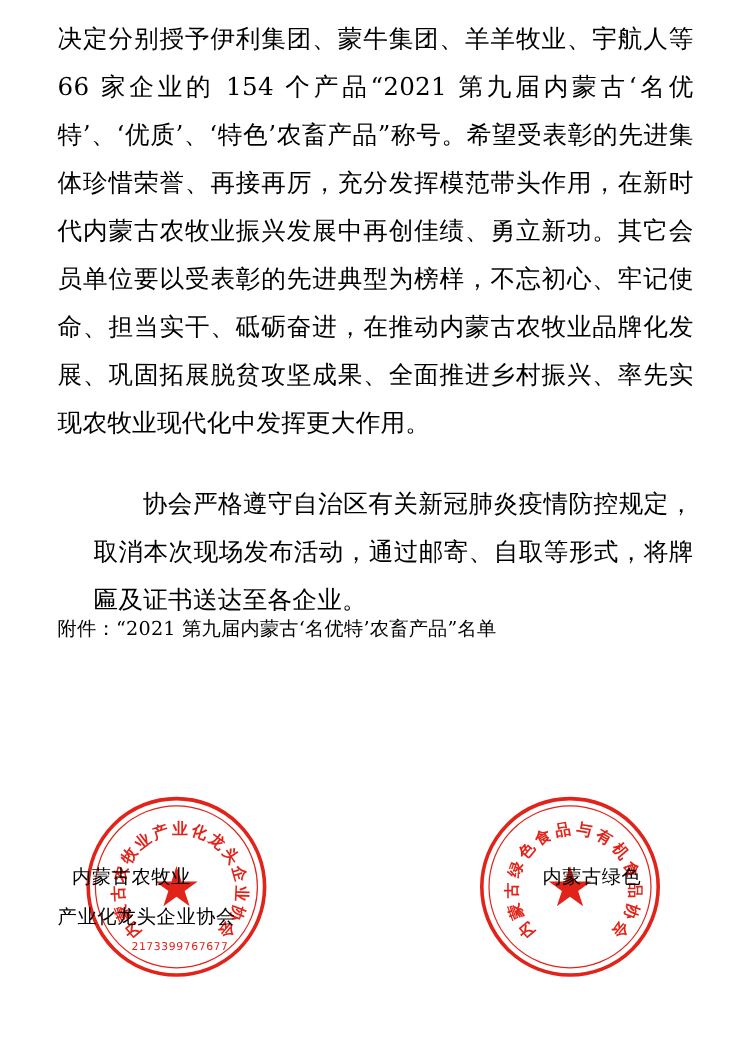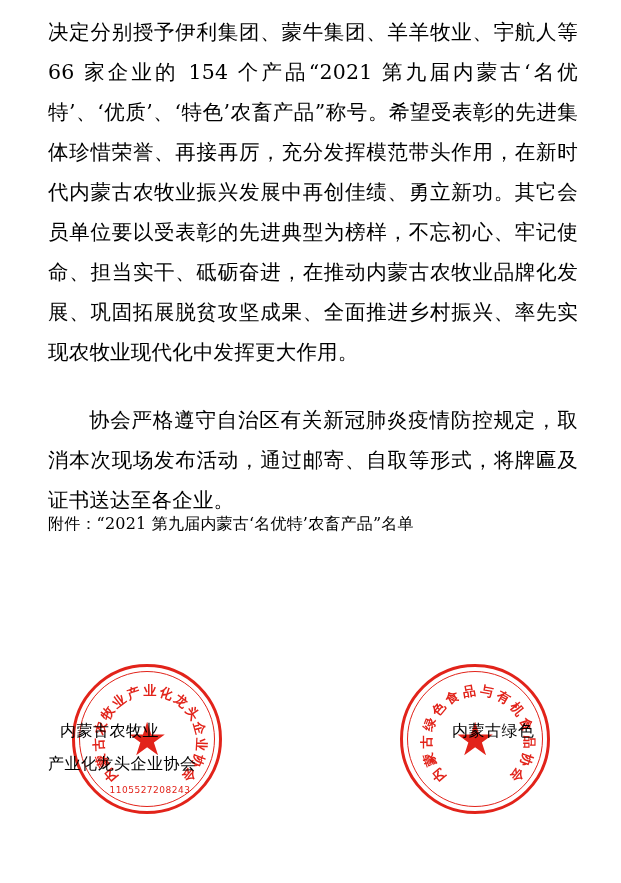--- a/index.html
+++ b/index.html
@@ -31,20 +31,21 @@
     line-height: 40px;
     text-align: justify;
     text-justify: inter-ideograph;
     letter-spacing: 0.2px;
   }
   .para {
     margin: 0 0 0 0;
   }
   .para + .para {
     margin-top: 28px;
+    margin-left: 30px;
   }
   .indent {
     text-indent: 2em;
   }
   .attachment {
     position: absolute;
     left: 48px;
     top: 506px;
     width: 540px;
     font-size: 16px;
@@ -194,21 +195,21 @@
           <i>业</i>
         </span>
         <span style="transform: rotate(21.4286deg) translate(60px) rotate(90deg);">
           <i>协</i>
         </span>
         <span style="transform: rotate(40deg) translate(60px) rotate(90deg);">
           <i>会</i>
         </span>
       </div>
     <div class="seal-star">★</div>
-    <div class="seal-bottom-code">1105527208243</div>
+    <div class="seal-bottom-code">2173399767677</div>
   </div>
   <div class="sig-line" id="sig-left-1">内蒙古农牧业</div>
   <div class="sig-line" id="sig-left-2">产业化龙头企业协会</div>
 
   <div class="seal" id="seal-right">
     <div class="seal-arc-text">
         <span style="transform: rotate(-220deg) translate(60px) rotate(90deg);">
           <i>内</i>
         </span>
         <span style="transform: rotate(-200deg) translate(60px) rotate(90deg);">

